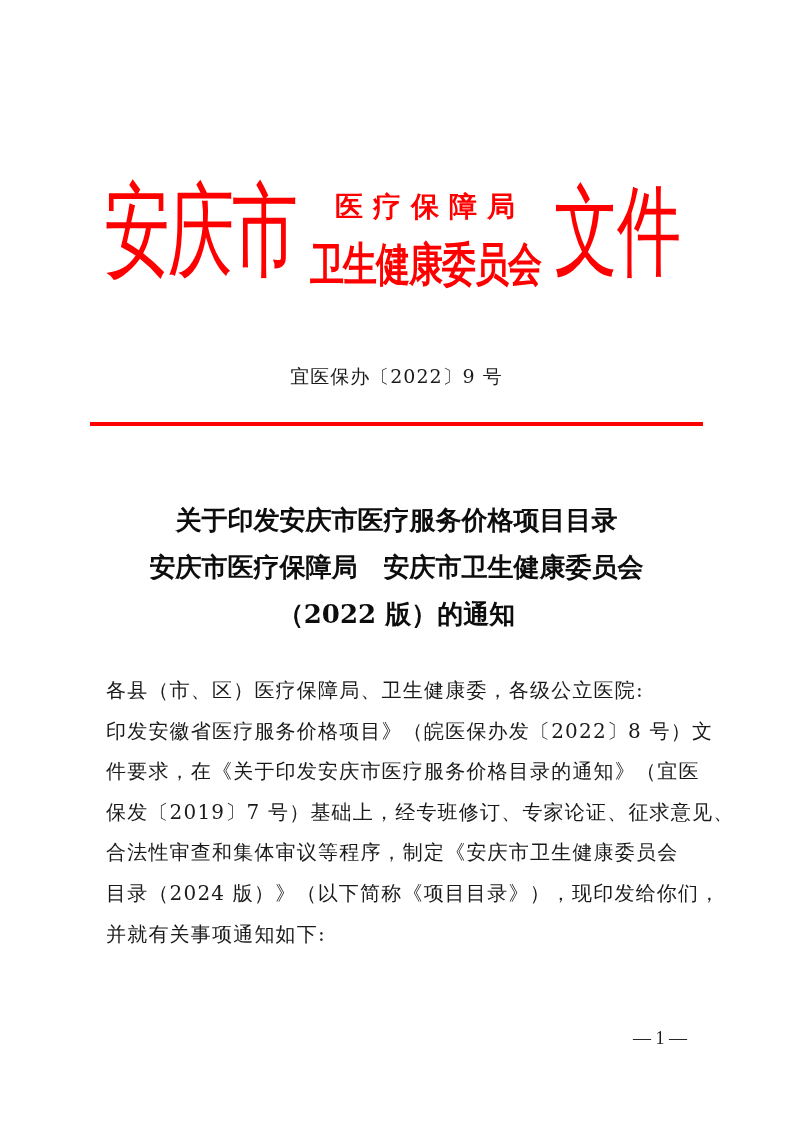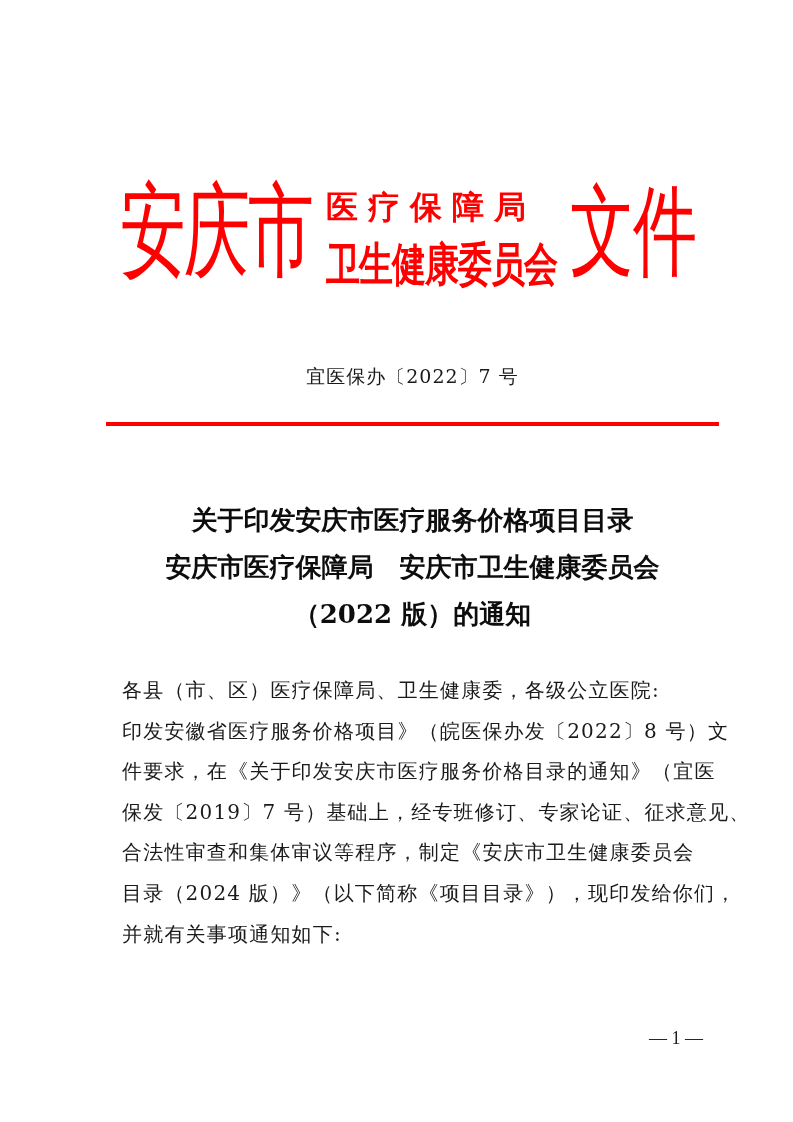--- a/index.html
+++ b/index.html
@@ -10,21 +10,21 @@
     body {
       width: 793px;
       height: 1122px;
       position: relative;
       overflow: hidden;
       font-family: "DejaVu Serif", "Liberation Serif", serif;
       color: #111111;
     }
     .page {
       position: absolute;
-      left: 16px; top: 0;
+      left: 0; top: 0;
       width: 752px;
       height: 1122px;
       background: #ffffff;
     }
 
     
     .masthead {
       position: absolute;
       left: 100px;
       top: 170px;
@@ -52,24 +52,25 @@
       top: 12px;
       width: 240px;
       height: 110px;
       font-weight: bold;
     }
     .mh-org1 {
       position: absolute;
       left: 0; top: 0;
       width: 240px;
       height: 50px;
-      font-size: 32px;
+      font-size: 28px;
       line-height: 50px;
       letter-spacing: 10px;
       white-space: nowrap;
+      text-align: center;
     }
     .mh-org2 {
       position: absolute;
       left: 0; top: 56px;
       width: 240px;
       height: 52px;
       font-size: 34px;
       line-height: 52px;
       letter-spacing: -1px;
       transform: scaleY(1.35);
@@ -175,21 +176,21 @@
 
   <div class="masthead">
     <div class="mh-city">安庆市</div>
     <div class="mh-orgs">
       <div class="mh-org1">医疗保障局</div>
       <div class="mh-org2">卫生健康委员会</div>
     </div>
     <div class="mh-doc">文件</div>
   </div>
 
-  <div class="doc-number">宜医保办〔2022〕7 号</div>
+  <div class="doc-number">宜医保办〔2022〕9 号</div>
 
   <div class="red-rule"></div>
 
   <div class="title">
     <span class="title-line">关于印发安庆市医疗服务价格项目目录</span>
     <span class="title-line">安庆市医疗保障局　安庆市卫生健康委员会</span>
     <span class="title-line">（2022 版）的通知</span>
   </div>
 
   <div class="body-text">

